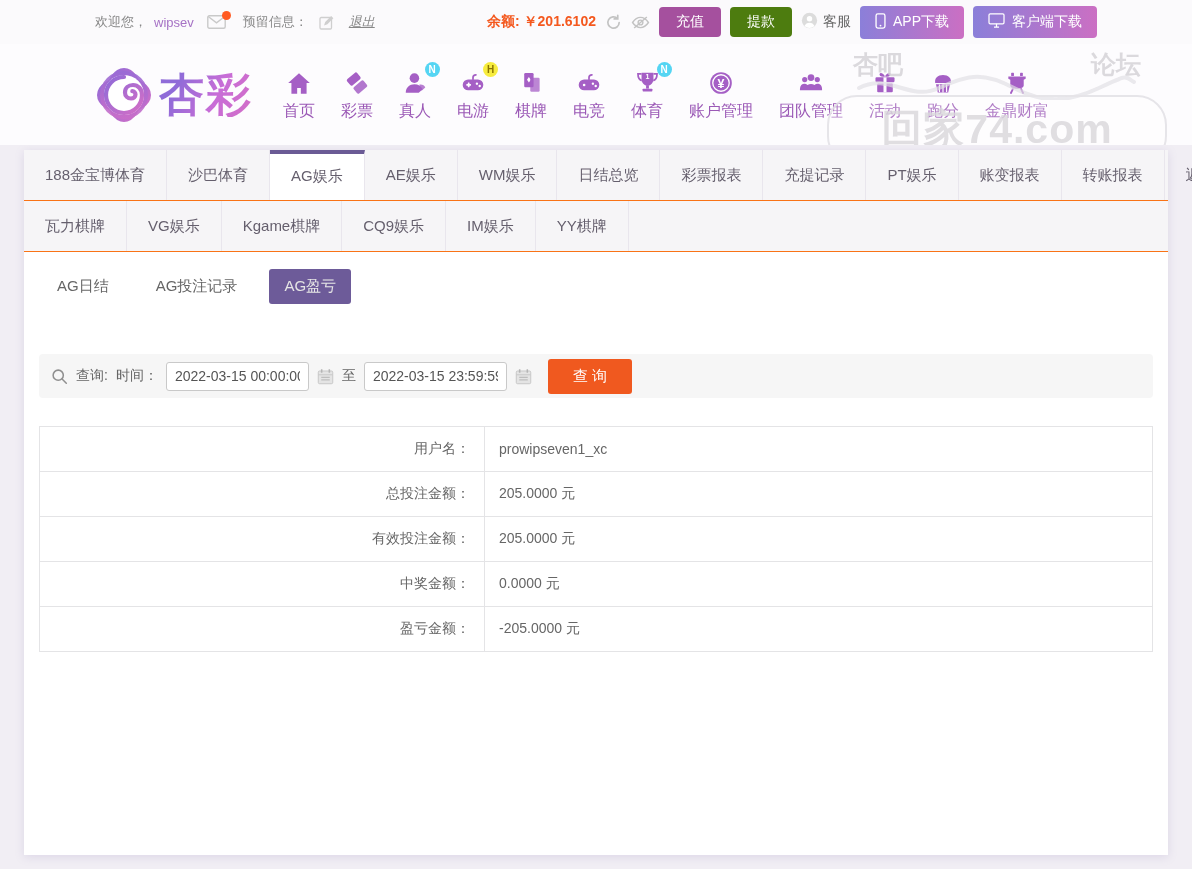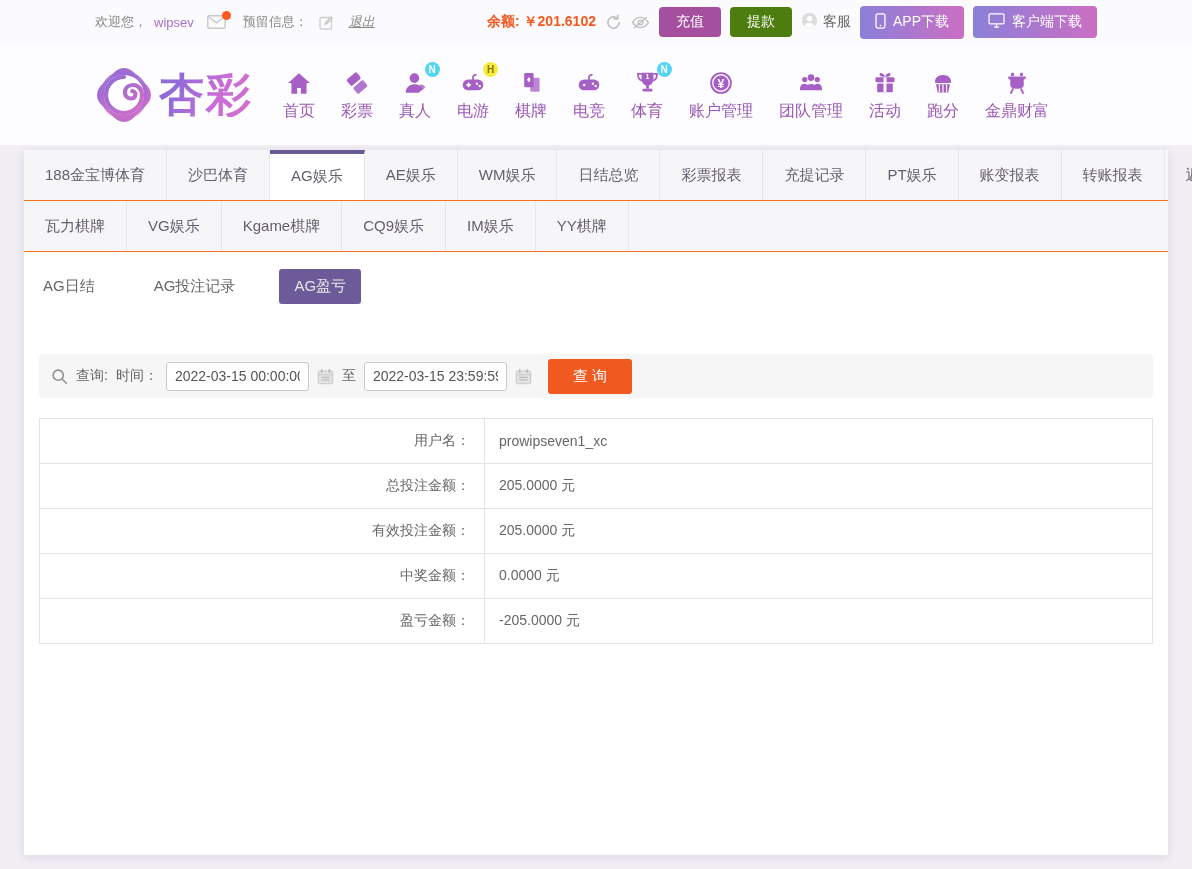--- a/index.html
+++ b/index.html
@@ -62,35 +62,35 @@
     font-size:41px; font-weight:bold; color:#dbd9dd; padding:5px 6px 7px;
     letter-spacing:1px; background:rgba(255,255,255,.25); }
   
   .main-card { width:1144px; margin:5px auto 0; background:#fff; height:705px;
     box-shadow:0 2px 9px rgba(130,110,170,.18); }
   .tabrow { display:flex; background:#f6f5f7; height:51px; border-bottom:1px solid #f97316; }
   .tab { padding:0 21px; line-height:50px; font-size:15px; color:#655f6d;
     border-right:1px solid #e9e6ed; cursor:pointer; white-space:nowrap; }
   .tab.active { background:#fff; border-top:4px solid #6b5b95; line-height:43px; }
   .tab-filler { flex:1; }
-  .subtabs { display:flex; align-items:center; gap:29px; padding:17px 0 0 4px;text-align:center; }
+  .subtabs { display:flex; align-items:center; gap:17px; padding:17px 0 0 18px;text-align:center; }
   .subtab { font-size:15px; color:#666; padding:8px 15px; border-radius:3px; cursor:pointer; }
   .subtab.active { background:#6d5b99; color:#e5e5e5; }
   
   .querybar { margin:50px 15px 0; background:#f6f6f6; border-radius:4px; height:44px;
     display:flex; align-items:center; padding:0 12px; gap:8px; }
   .q-text { font-size:14px; color:#666; white-space:nowrap; }
   .q-input { width:143px; height:29px; border:1px solid #c9c9c9; border-radius:3px;
     padding:0 8px; font-size:14px; color:#555; background:#fff;
     font-family:"Liberation Sans", sans-serif; }
   .cal-ic { display:inline-flex; cursor:pointer; }
   .q-btn { margin-left:8px; background:#f0591f; color:#fff; border:none; border-radius:3px;
     font-size:15px; padding:8px 25px; cursor:pointer; font-family:inherit; white-space:nowrap; }
   
-  .report { margin:20px 15px 0; border-collapse:collapse; width:1114px; }
+  .report { margin:28px 15px 0; border-collapse:collapse; width:1114px; }
   .report td { border:1px solid #e4e4e6; height:45px; font-size:14px; color:#666;
     background:#fff; }
   .report td.lab { width:445px; text-align:right; padding-right:14px; }
   .report td.val { padding-left:14px; text-align:left; }
 </style>
 </head>
 <body>
 
 <div class="topbar">
   <div class="topbar-inner">
@@ -313,20 +313,30 @@
               <rect x="14.8" y="2.6" width="2.6" height="3" rx=".6"></rect>
               <path d="M4 6h16v2l-1.8.9v5.3c0 1.8-2.8 3-6.2 3s-6.2-1.2-6.2-3V8.9L4 8z"></path>
               <path d="M8.2 17.6l-1.8 3.6M15.8 17.6l1.8 3.6" stroke="#a55fc5" stroke-width="1.7" fill="none" stroke-linecap="round"></path>
             </svg>
 
         </span>
         <span class="nav-label">金鼎财富</span>
       </div>
     </div>
 
+    <div class="watermark">
+      <div class="wm-top">
+        <span>杏吧</span>
+        <span>论坛</span>
+      </div>
+      <svg class="wm-flourish" width="290" height="30" viewBox="0 0 290 30">
+          <path d="M10 18c30-16 50 14 80 0s45-16 75 0 55 14 85 0 25-12 35-6" fill="none" stroke="#e2e0e5" stroke-width="4" stroke-linecap="round"></path>
+        </svg>
+      <div class="wm-domain">回家74.com</div>
+    </div>
   </div>
 </div>
 
 <div class="main-card">
 
   <div class="tabrow">
     <div class="tab">188金宝博体育</div>
     <div class="tab">沙巴体育</div>
     <div class="tab active">AG娱乐</div>
     <div class="tab">AE娱乐</div>

